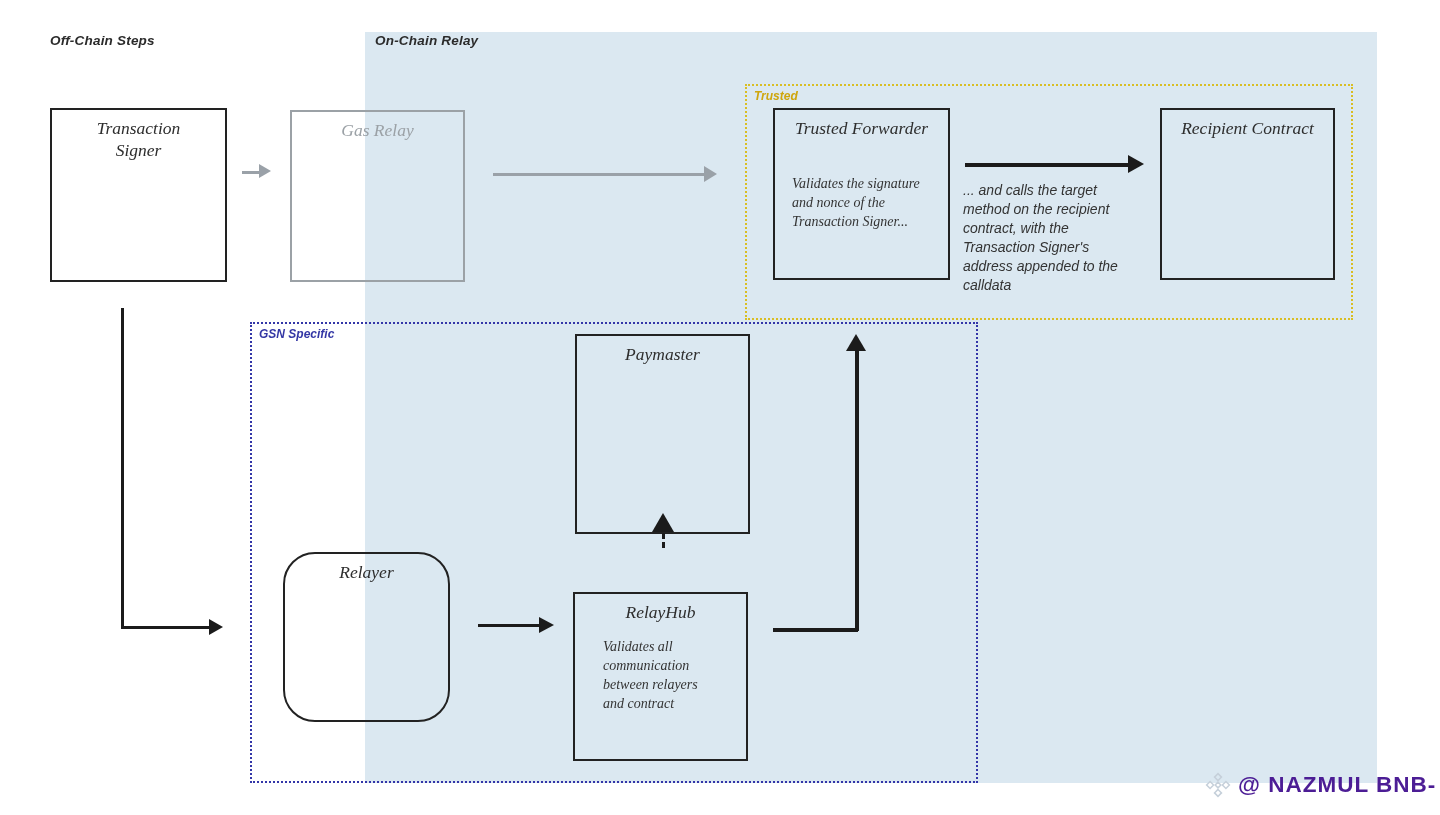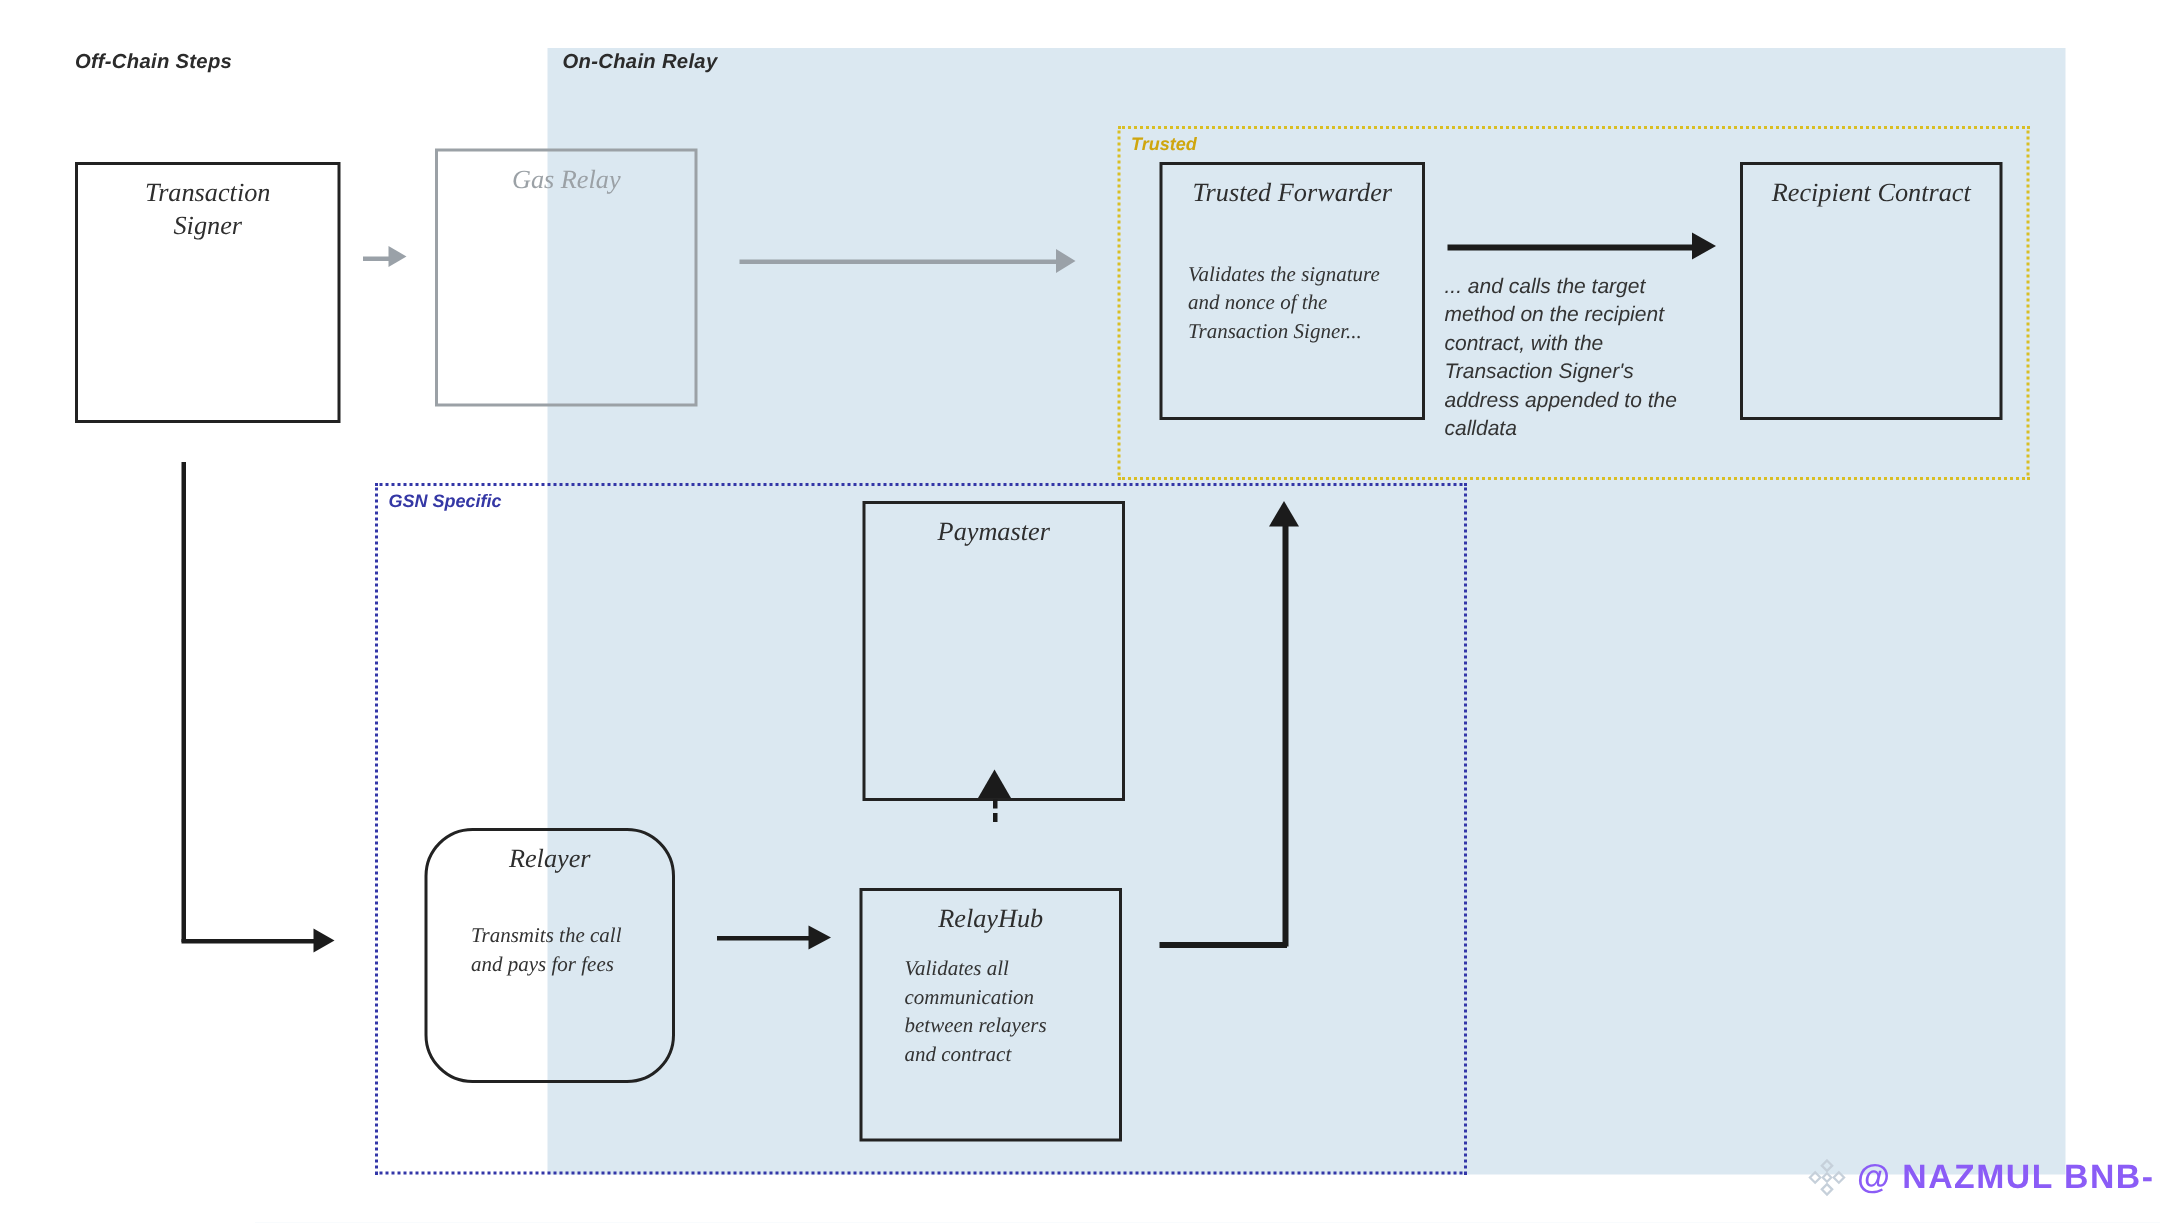--- a/index.html
+++ b/index.html
@@ -43,21 +43,21 @@
   }
   .node-title {
     font-size:17.5px; font-style:italic; color:#2e2e2e;
     line-height:1.25; white-space:pre-line;
   }
   .node-body {
     font-size:14px; font-style:italic; color:#333333; text-align:left;
     line-height:1.36; white-space:pre-line;
   }
   #node-transaction-signer { left:50px;  top:108px; width:177px; height:174px; }
-  #node-gas-relay          { left:290px; top:99px; width:175px; height:172px;
+  #node-gas-relay          { left:290px; top:110px; width:175px; height:172px;
                              border-color:#9ba1a6; }
   #node-gas-relay .node-title { color:#9ba1a6; }
   #node-trusted-forwarder  { left:773px; top:108px; width:177px; height:172px; }
   #node-trusted-forwarder .node-body { margin-top:34px; padding-left:2px; }
   #node-recipient-contract { left:1160px; top:108px; width:175px; height:172px; }
   #node-paymaster          { left:575px; top:334px; width:175px; height:200px; }
   #node-paymaster .node-body { margin-top:33px; }
   #node-relayer            { left:283px; top:552px; width:167px; height:170px;border-radius:32px; }
   #node-relayer .node-body { margin-top:31px; padding-left:14px; }
   #node-relay-hub          { left:573px; top:551px; width:175px; height:169px;margin-top:41px; }
@@ -108,21 +108,21 @@
   #arr-pm-dash { position:absolute; left:662px; top:533px; height:15px; width:0;
     border-left:3px dashed #1b1b1b; background:none; }
   #arr-pm-head { left:652px; top:513px;
     border-left:11px solid transparent; border-right:11px solid transparent;
     border-bottom:19px solid #1b1b1b; }
 
   
   .watermark {
     position:absolute; left:1205px; top:772px;
     display:flex; align-items:center; gap:7px;
-    color:#8b5cf6; font-size:22.5px; letter-spacing:1px;
+    color:#4c1d95; font-size:22.5px; letter-spacing:1px;
     font-weight:bold; white-space:nowrap;
   }
   .watermark svg { display:block; }
 </style>
 </head>
 <body>
 
 <div class="canvas">
 
   <div class="region-blue"></div>
@@ -157,22 +157,20 @@
   <div class="node" id="node-recipient-contract">
     <div class="node-title">Recipient Contract</div>
   </div>
 
   <div class="node" id="node-paymaster">
     <div class="node-title">Paymaster</div>
   </div>
 
   <div class="node" id="node-relayer">
     <div class="node-title">Relayer</div>
-    <div class="node-body">Transmits the call
-and pays for fees</div>
   </div>
 
   <div class="node" id="node-relay-hub">
     <div class="node-title">RelayHub</div>
     <div class="node-body">Validates all
 communication
 between relayers
 and contract</div>
   </div>
 

